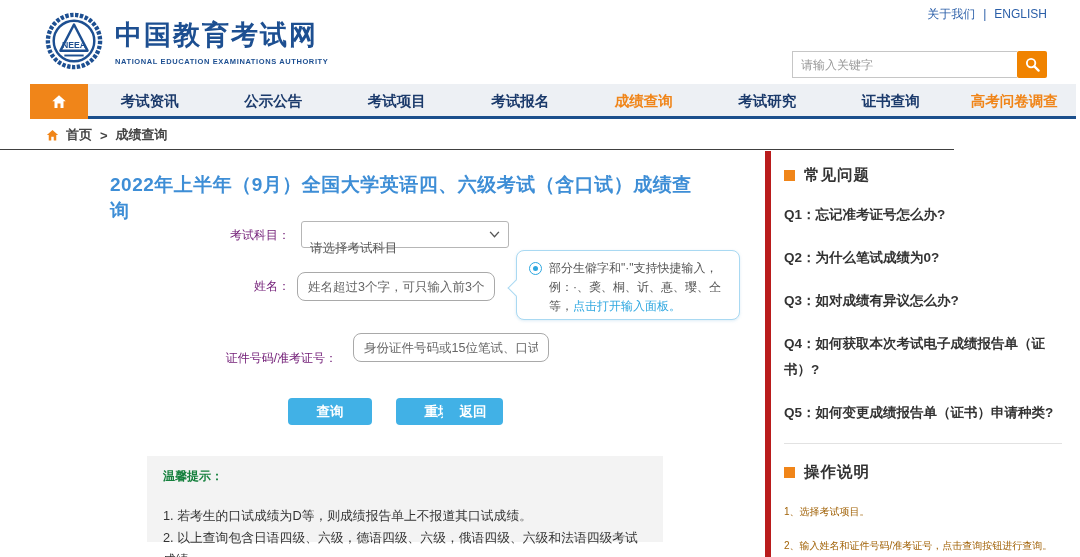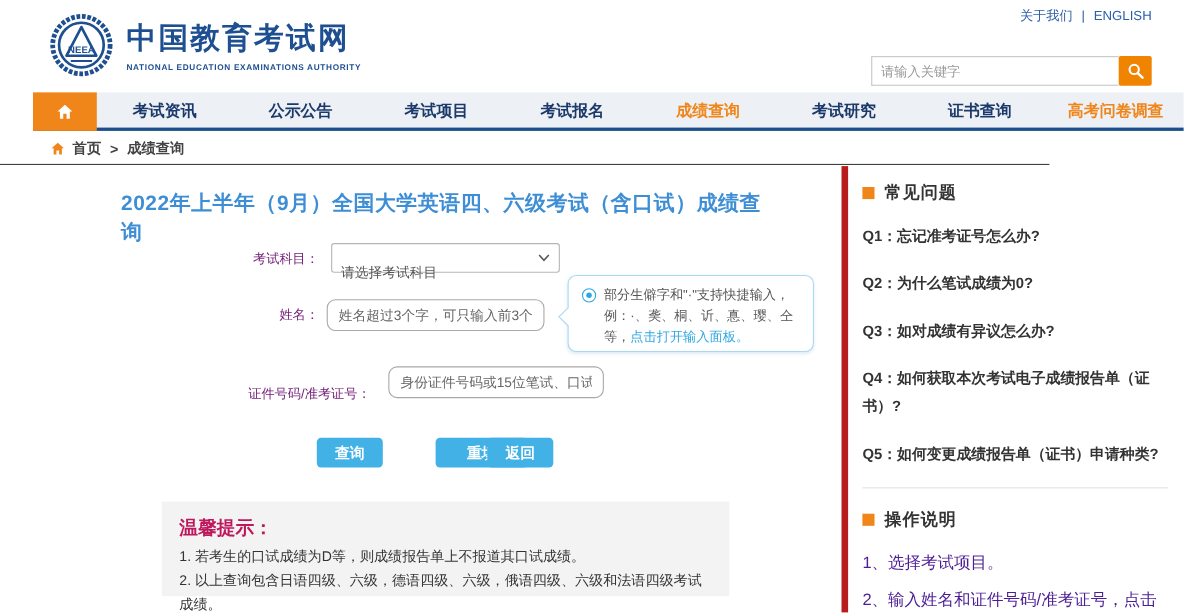--- a/index.html
+++ b/index.html
@@ -68,40 +68,40 @@
   .radio-ic { flex:0 0 13px; width:13px; height:13px; margin:3px 7px 0 0; border:1px solid #2ea7e0;
      border-radius:50%; position:relative; }
   .radio-ic::after { content:""; position:absolute; left:3px; top:3px; width:5px; height:5px;
      border-radius:50%; background:#2ea7e0; }
   .tip-text { font-size:12px; line-height:19px; color:#555; }
   .tip-link { color:#2ea7e0; cursor:pointer; }
 
   
   .btn { position:absolute; top:398px; height:27px; border:none; border-radius:4px;
      background:#41b1e6; color:#fff; font-size:13.5px; font-weight:bold; cursor:pointer; }
-  .btn-query { left:288px; width:60px; }
+  .btn-query { left:288px; width:84px; }
   .btn-reset { left:366px; width:84px;margin-left:30px; }
   .btn-back  { left:443px; width:60px; }
 
   
   .tips-box { position:absolute; left:147px; top:456px; width:516px; height:86px;
      background:#f3f3f3; padding:12px 16px; }
-  .tips-title { font-size:17px; font-weight:bold; color:#be185d; margin-bottom:4px; }
+  .tips-title { font-size:12px; font-weight:bold; color:#15803d; margin-bottom:20px; }
   .tips-line { font-size:12.8px; color:#333; line-height:22px; }
 
   
   .sidebar { position:absolute; left:765px; top:151px; width:315px; height:406px;
      border-left:6px solid #b91c1c; padding:14px 18px 0 13px; }
   .side-header { display:flex; align-items:center; gap:9px; margin-bottom:16px; }
   .side-square { width:11px; height:11px; background:#f08519; }
   .side-title { font-size:15.5px; font-weight:bold; color:#333; letter-spacing:1px; }
   .faq-item { font-size:13.5px; font-weight:bold; color:#333; line-height:26px;
      margin-bottom:17px; cursor:pointer; }
   .instructions { border-top:1px solid #e2e2e2; margin-top:2px; padding-top:18px; }
-  .instr-item { font-size:15px; color:#4c1d95; line-height:26px; margin-bottom:8px; }
+  .instr-item { font-size:10px; color:#a16207; line-height:26px; margin-bottom:8px; }
 </style>
 </head>
 <body>
 
 <div id="page">
 
   <div class="top-links">
     <a>关于我们</a><span class="sep">|</span><a>ENGLISH</a>
   </div>
 

